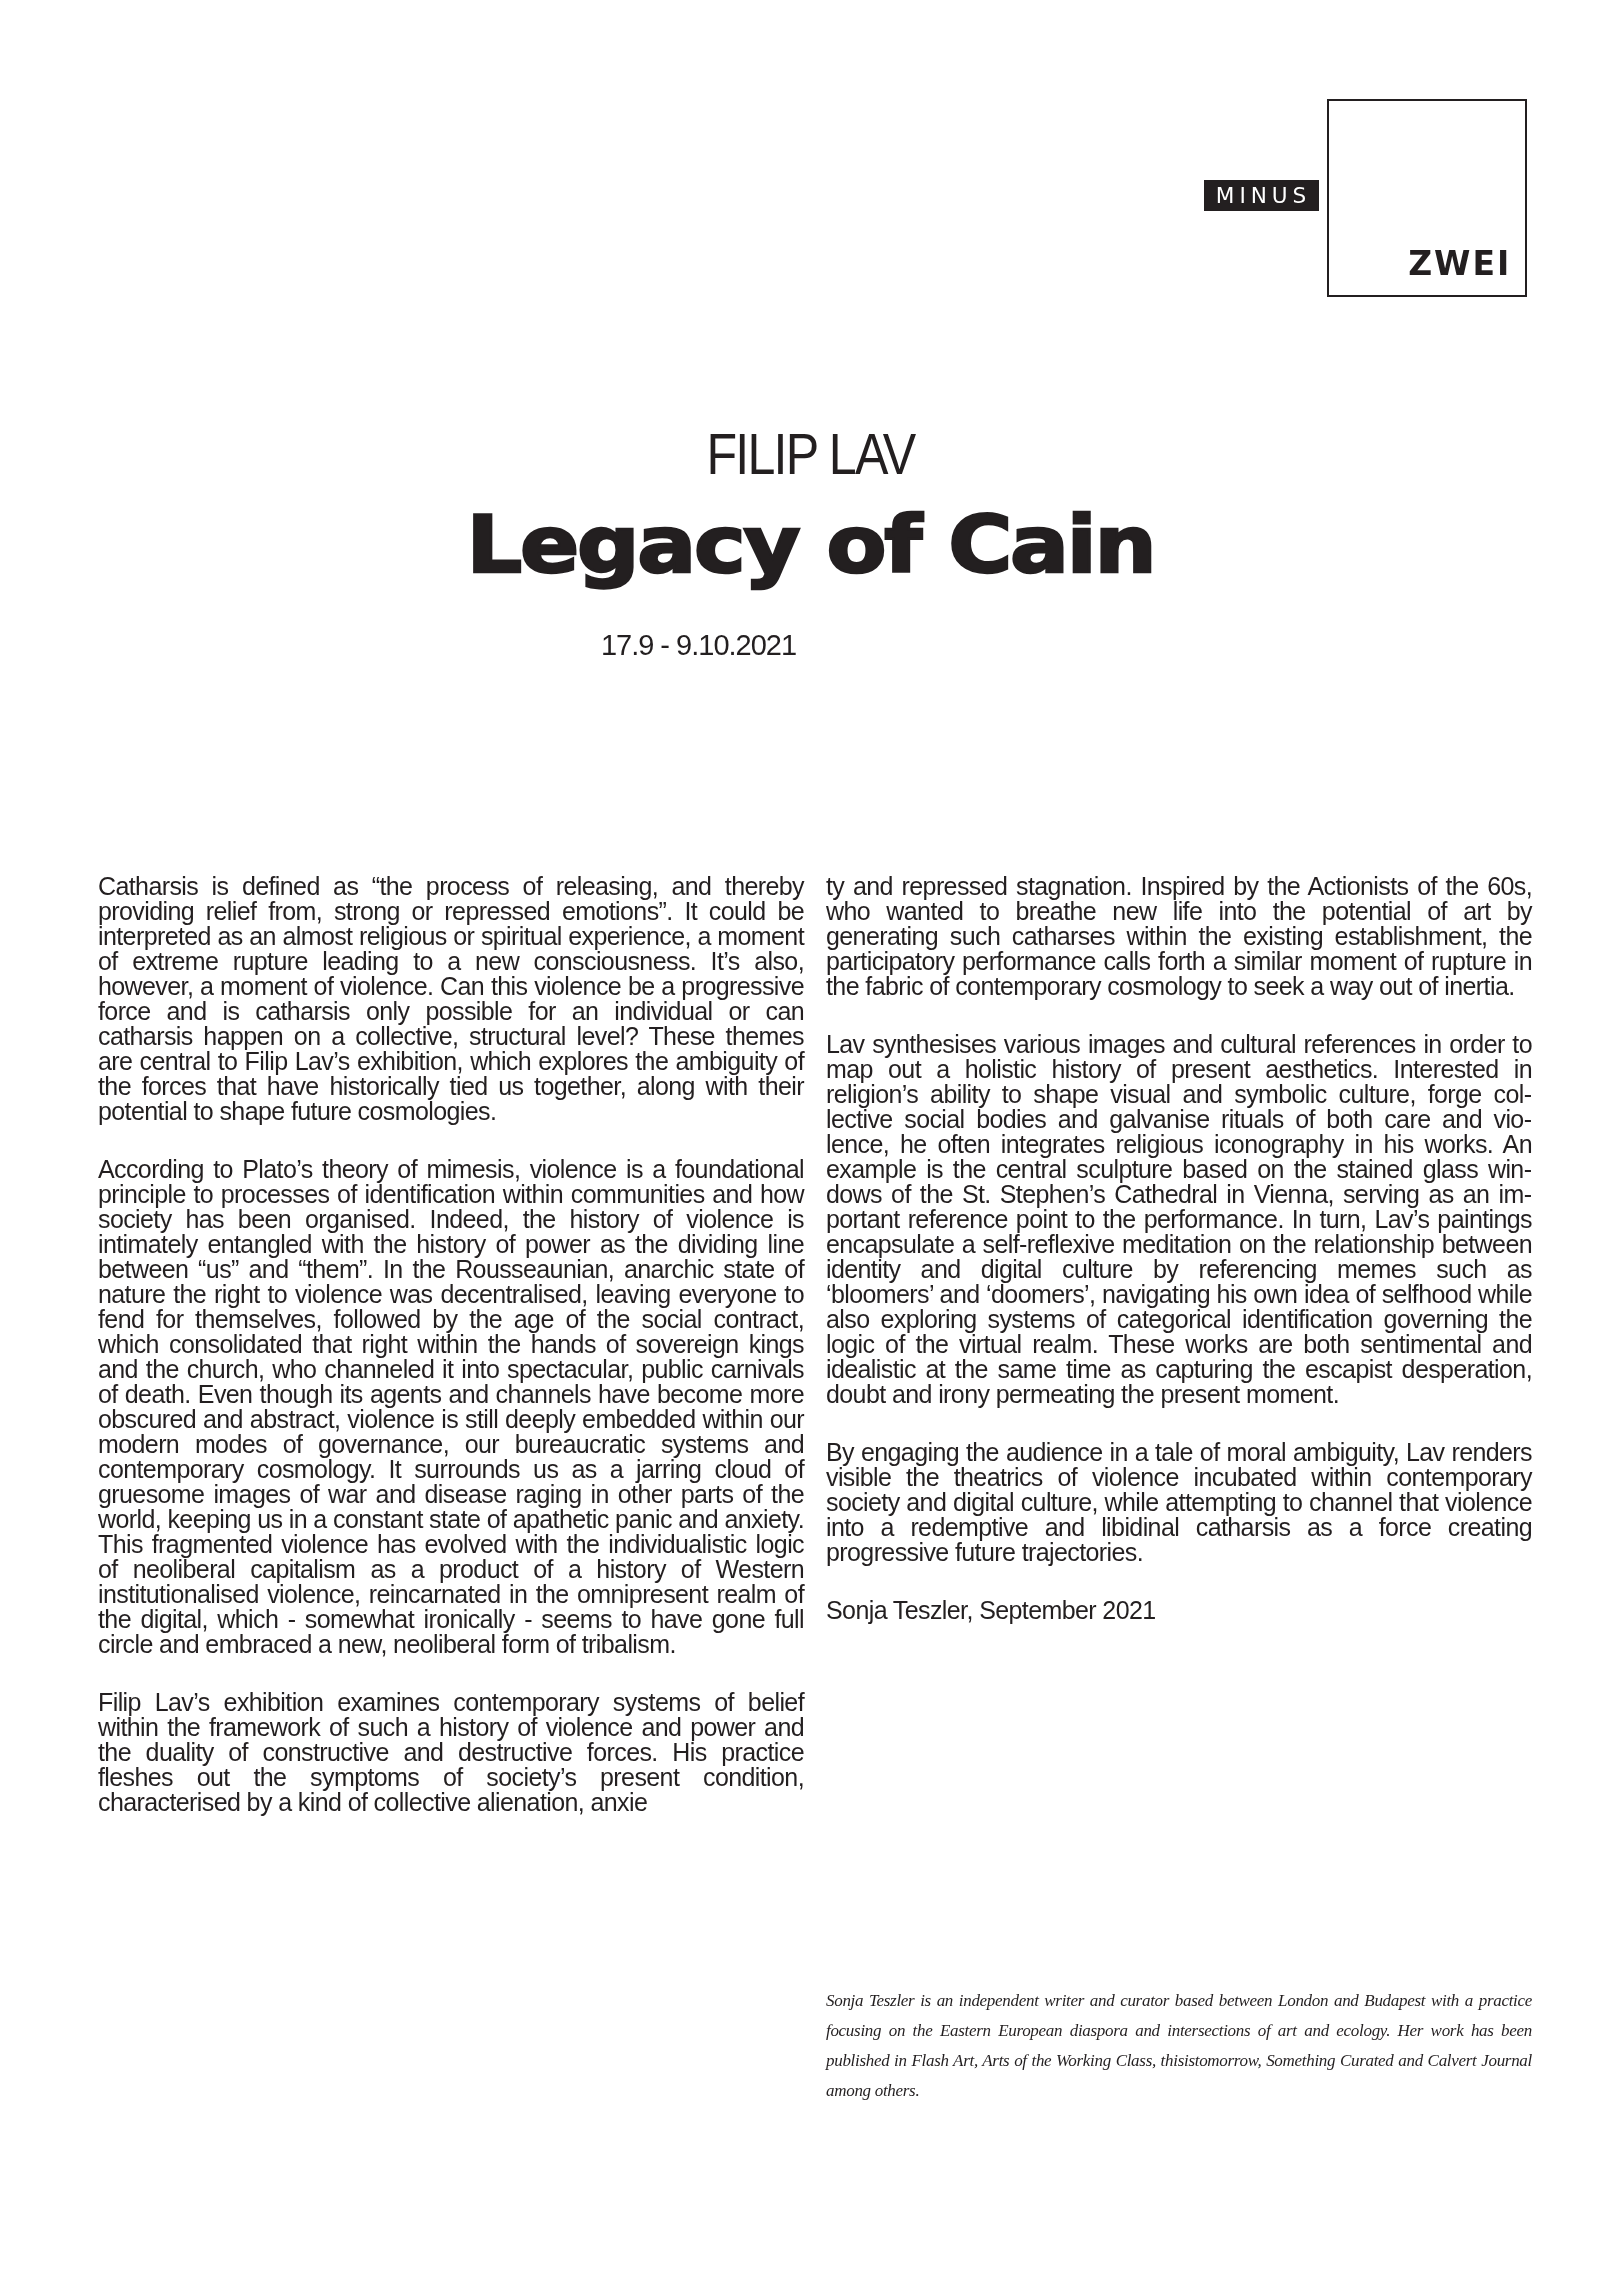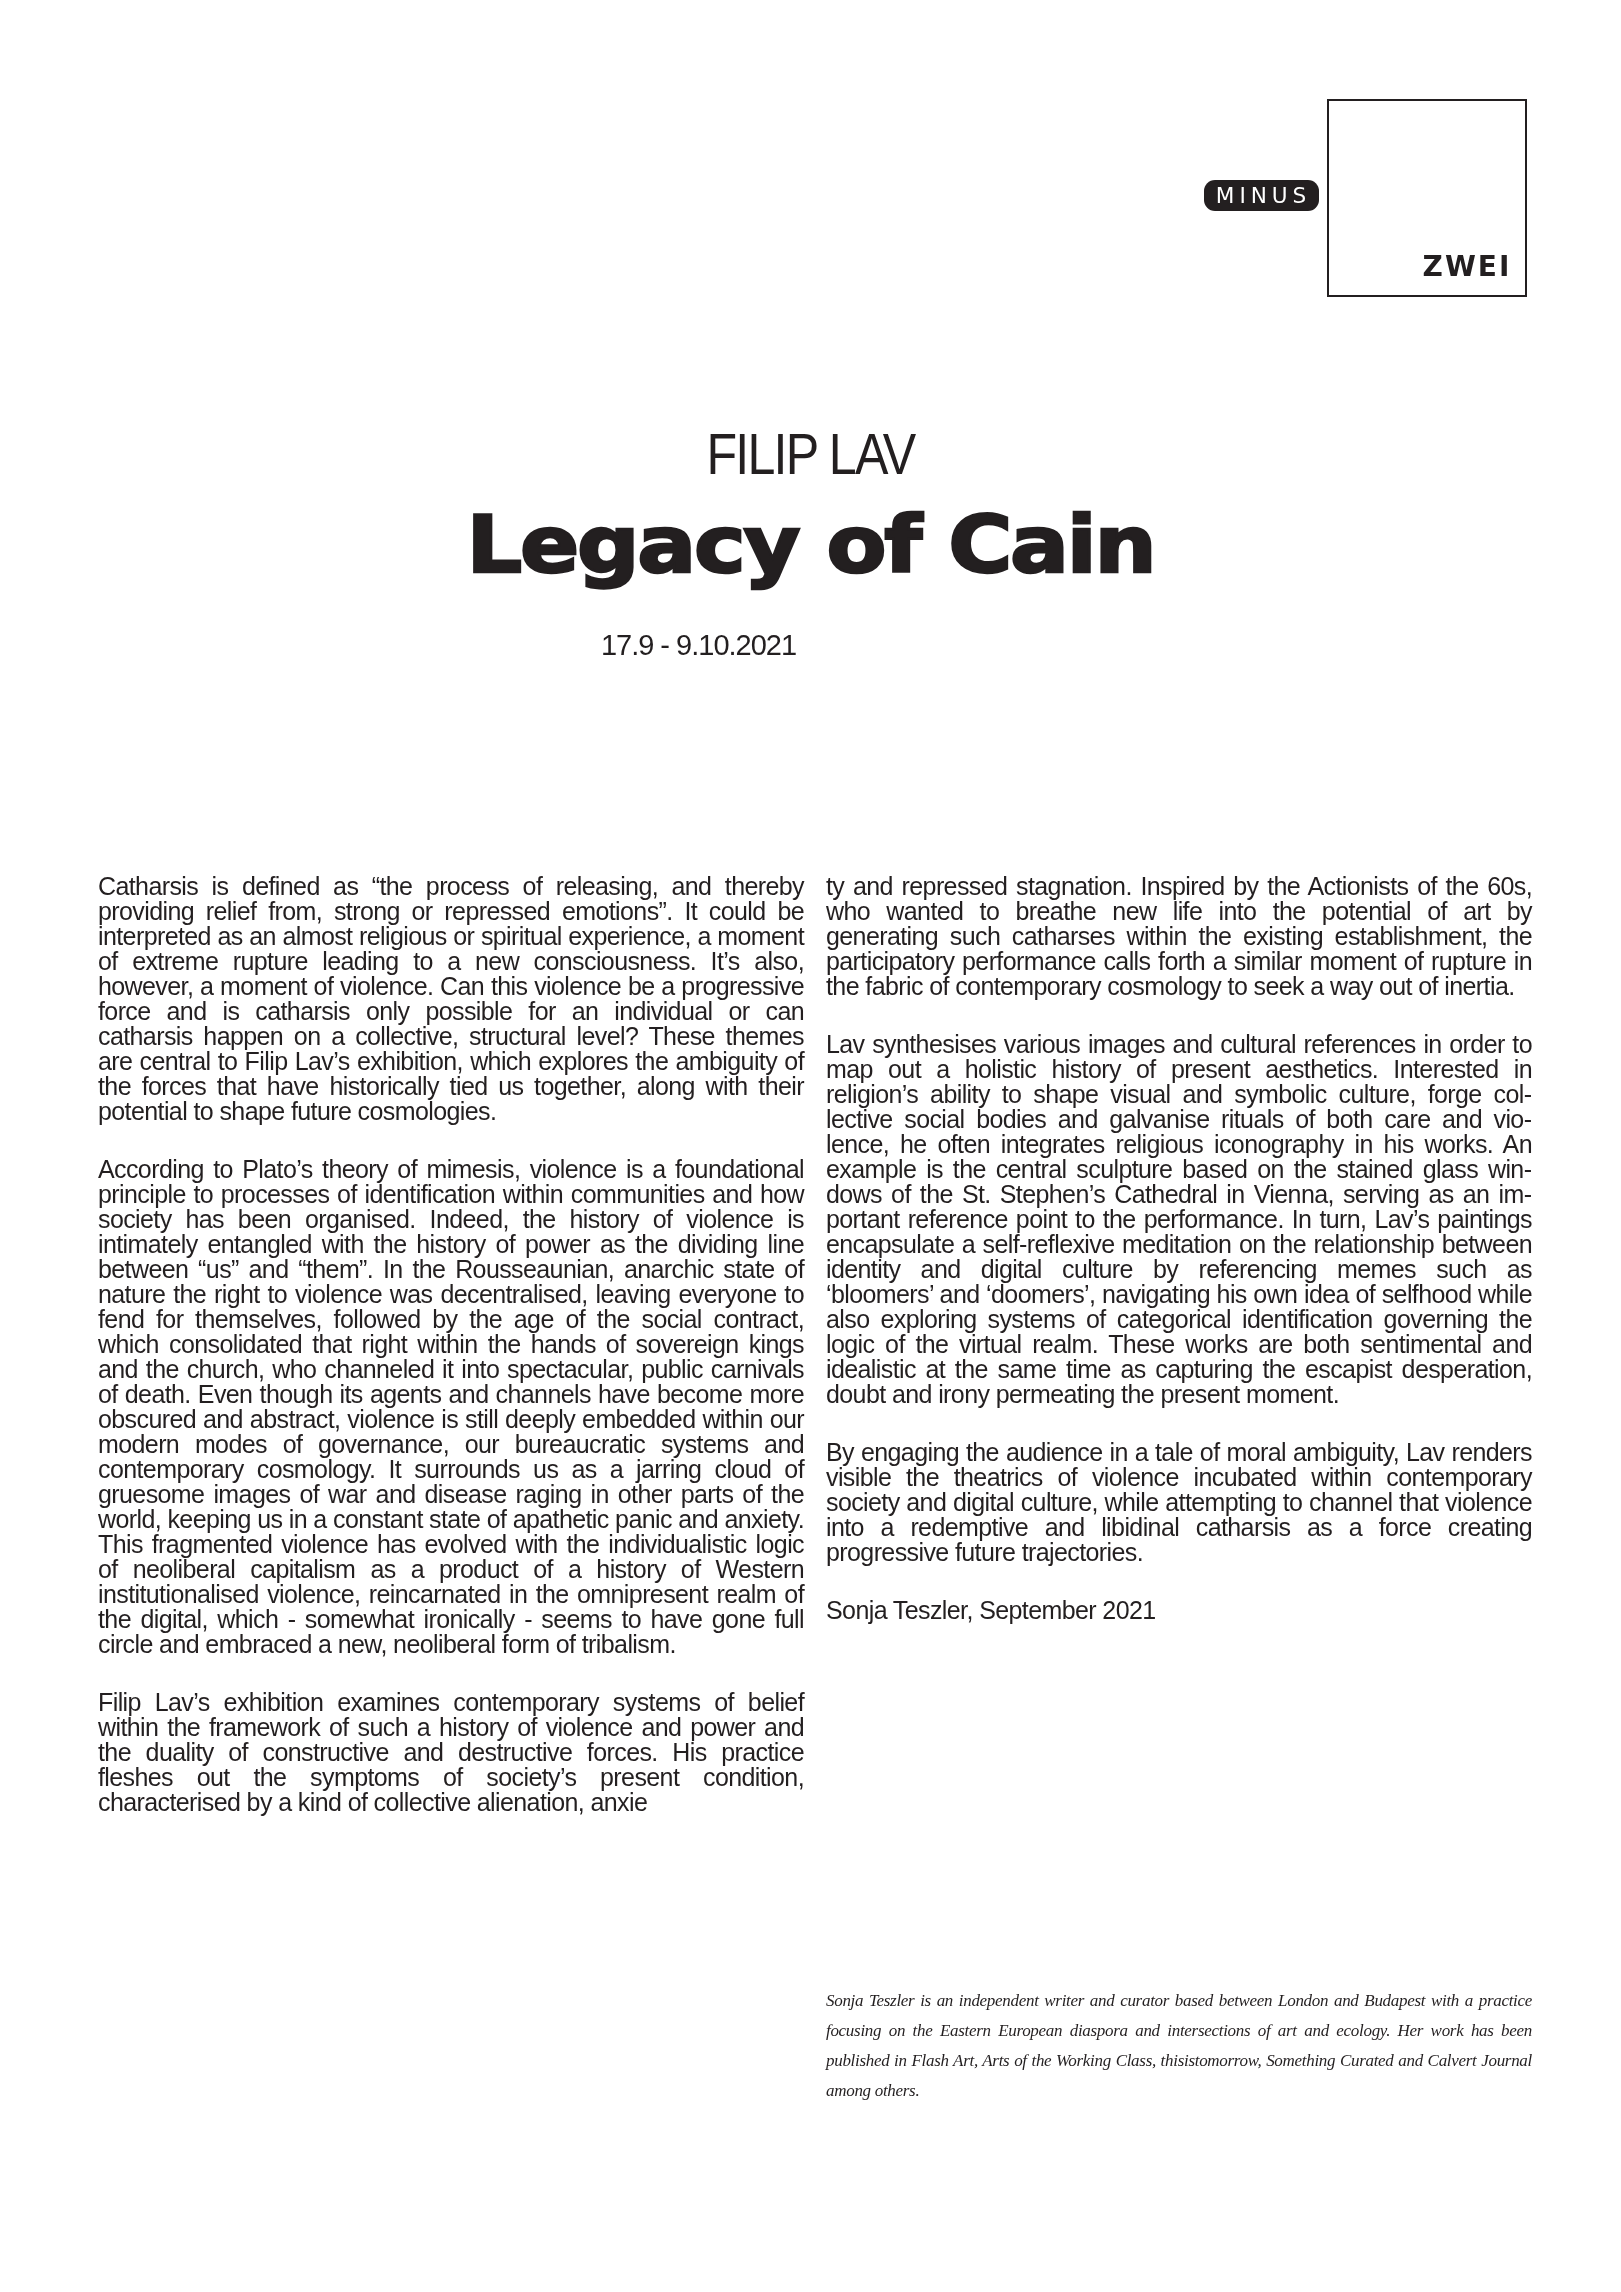--- a/index.html
+++ b/index.html
@@ -1,19 +1,19 @@
 <!DOCTYPE html>
 <html><head>
 <meta charset="utf-8">
 <style>
   html, body { margin: 0; padding: 0; background: #ffffff; }
   body { width: 1621px; height: 2293px; position: relative; overflow: hidden; color: #231f20; font-family: "Liberation Sans", sans-serif; }
-  .logo-minus { position: absolute; left: 1204px; top: 180px; width: 115px; height: 31px; background: #231f20; color: #ffffff; font-family: "DejaVu Sans", sans-serif; font-size: 21.6px; letter-spacing: 4.9px; line-height: 31px; text-align: center; box-sizing: border-box; padding-left: 3.9px; border-radius: 11px; }
+  .logo-minus { position: absolute; left: 1204px; top: 180px; width: 115px; height: 31px; background: #231f20; color: #ffffff; font-family: "DejaVu Sans", sans-serif; font-size: 21.6px; letter-spacing: 4.9px; line-height: 31px; text-align: center; box-sizing: border-box; padding-left: 3.9px; }
   .logo-box { position: absolute; left: 1327px; top: 99px; width: 196px; height: 194px; border: 2.9px solid #231f20; box-sizing: content-box; }
-  .logo-zwei { position: absolute; right: 13.7px; bottom: 11.8px; font-family: "DejaVu Sans", sans-serif; font-weight: bold; font-size: 28px; letter-spacing: 2px; color: #231f20; }
+  .logo-zwei { position: absolute; right: 13.7px; bottom: 11.8px; font-family: "DejaVu Sans", sans-serif; font-weight: bold; font-size: 33px; letter-spacing: 2px; color: #231f20; }
   .artist { position: absolute; left: 0; width: 1621px; top: 421px; text-align: center; font-family: "Liberation Sans Narrow", "Liberation Sans", sans-serif; font-size: 57px; letter-spacing: -2px; transform: scaleX(0.88); transform-origin: center; font-weight: normal; }
   .title { position: absolute; left: 0; width: 1621px; top: 500px; text-align: center; font-family: "DejaVu Sans", sans-serif; font-weight: bold; font-size: 78px; letter-spacing: -2px; transform: scaleX(1.12); transform-origin: center; -webkit-text-stroke: 2.5px #231f20; }
   .dates { position: absolute; left: 0; width: 1397px; top: 629px; text-align: center; font-size: 29px; letter-spacing: -1px; }
   .col { position: absolute; top: 874px; width: 706px; font-size: 25px; line-height: 25px; text-align: justify; letter-spacing: -0.6px; hyphens: manual; }
   .col.left { left: 98px; }
   .col.right { left: 826px; }
   .col p { margin: 0 0 33px 0; }
   .sig { margin: 0; }
   .bio { position: absolute; left: 826px; top: 1986px; width: 706px; font-family: "Liberation Serif", serif; font-style: italic; font-size: 17px; line-height: 30px; text-align: justify; letter-spacing: -0.3px; }
 </style>

